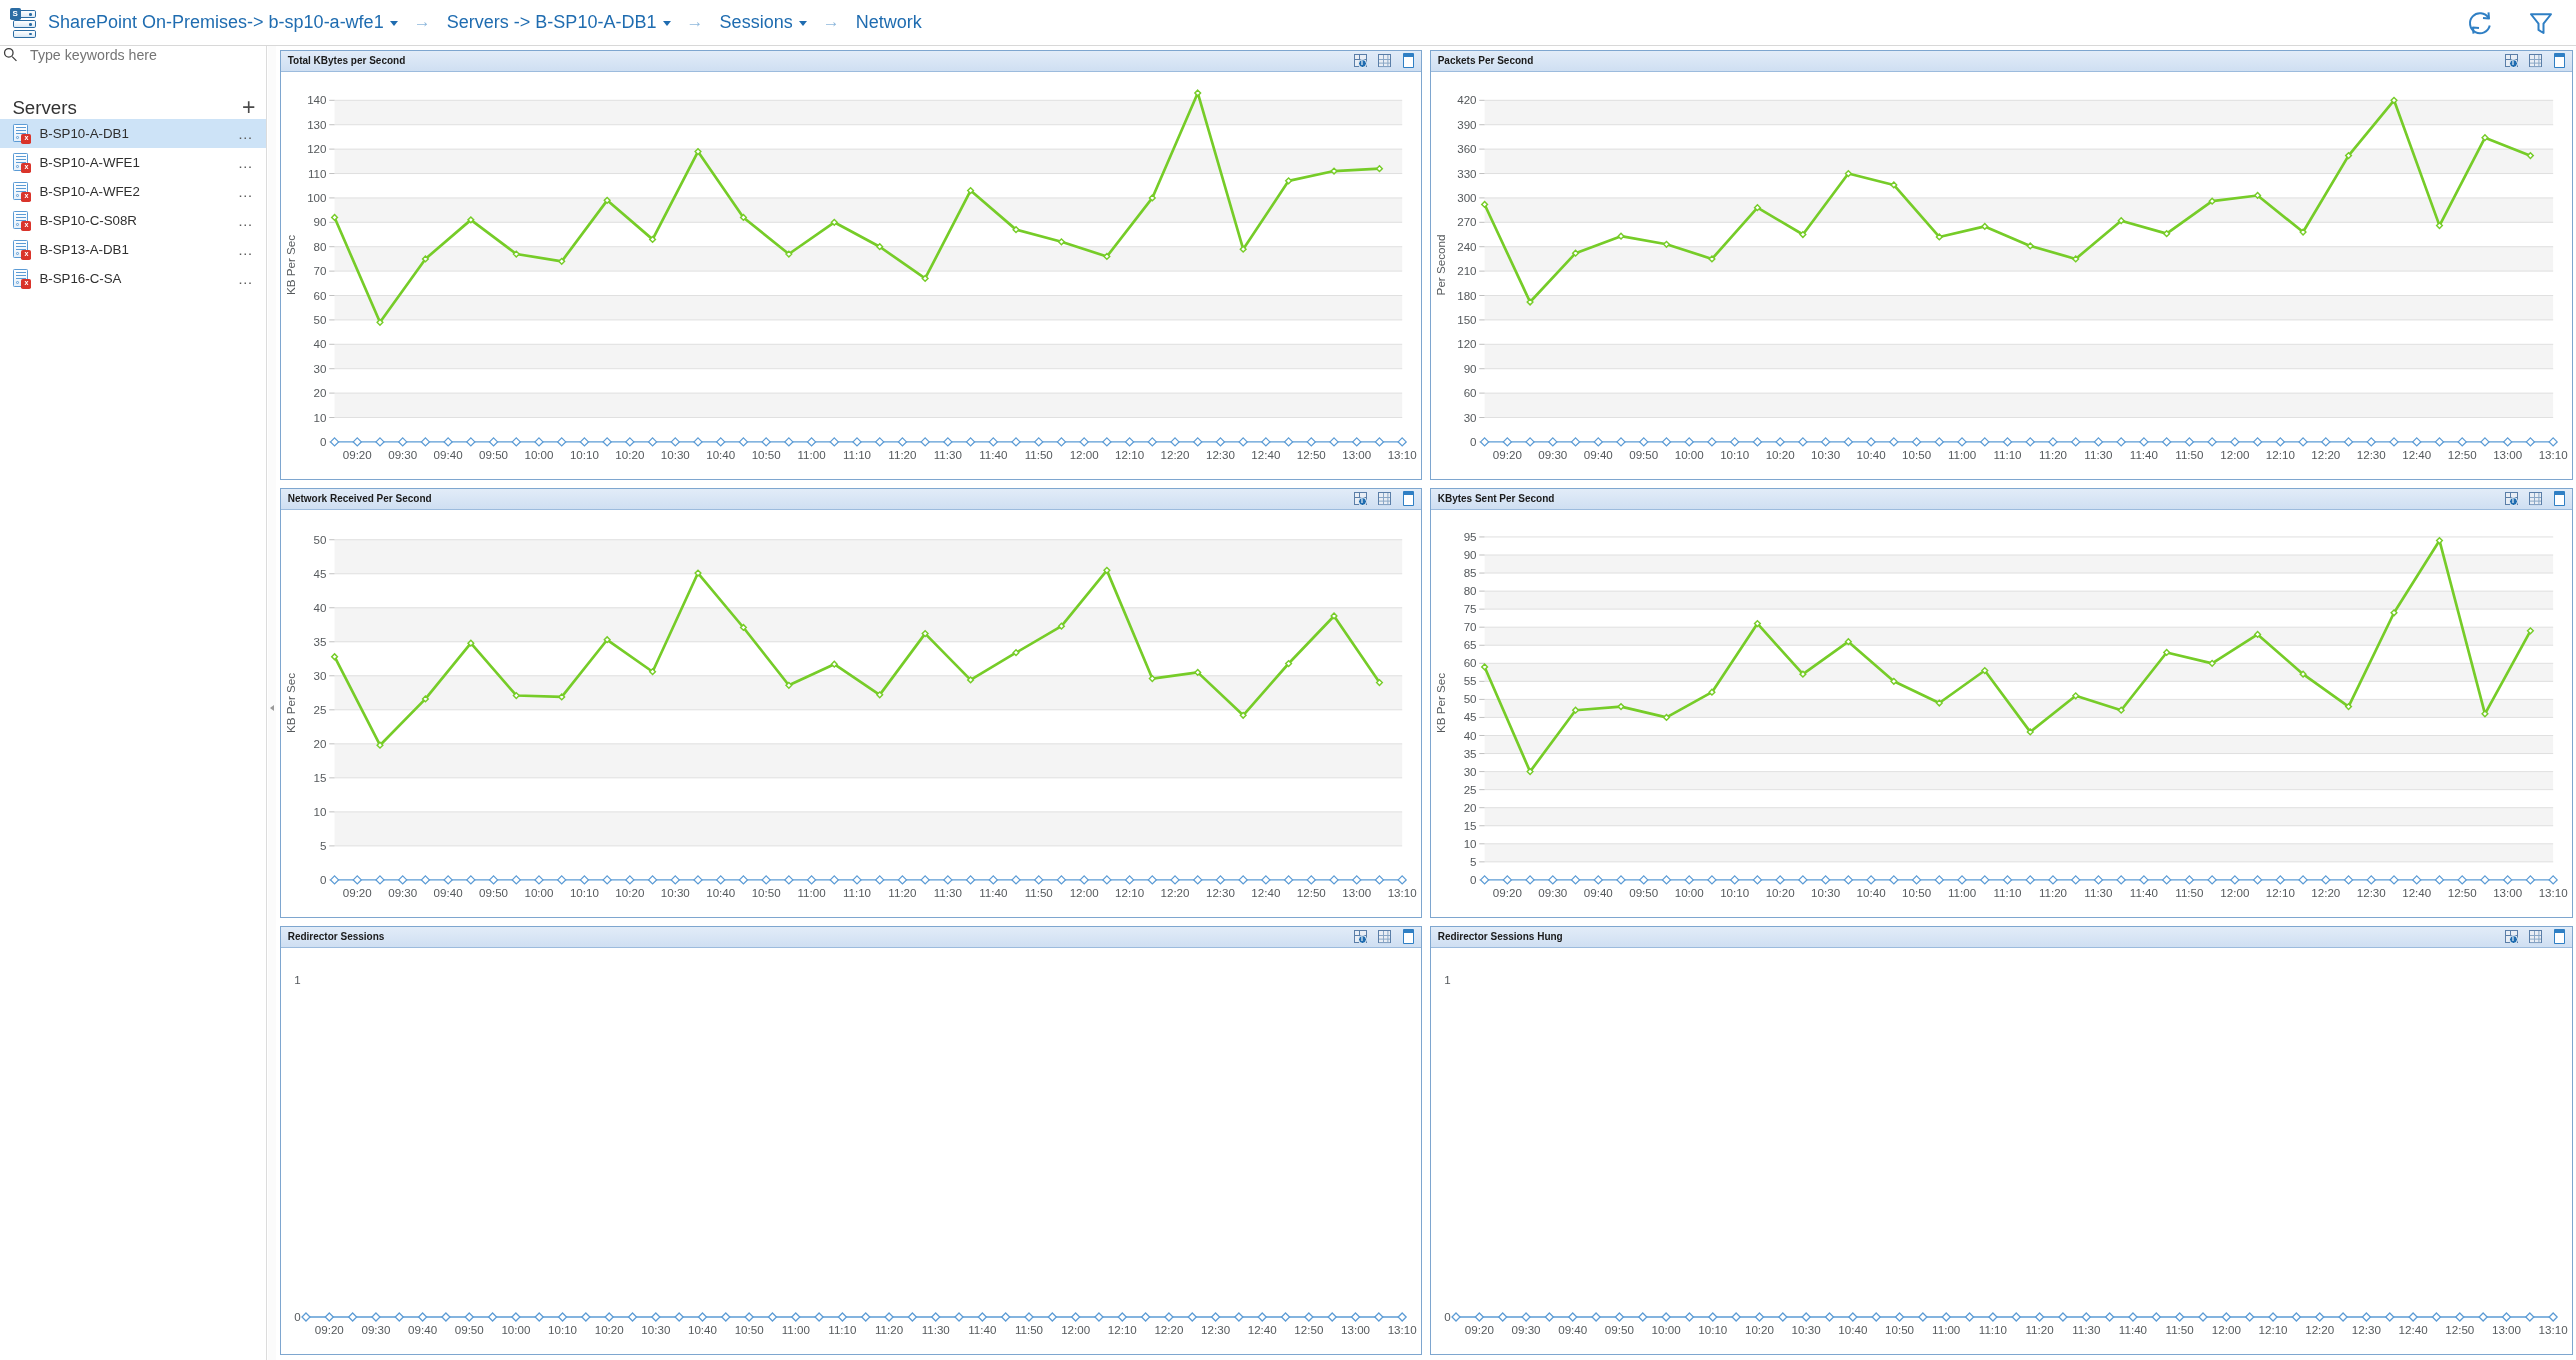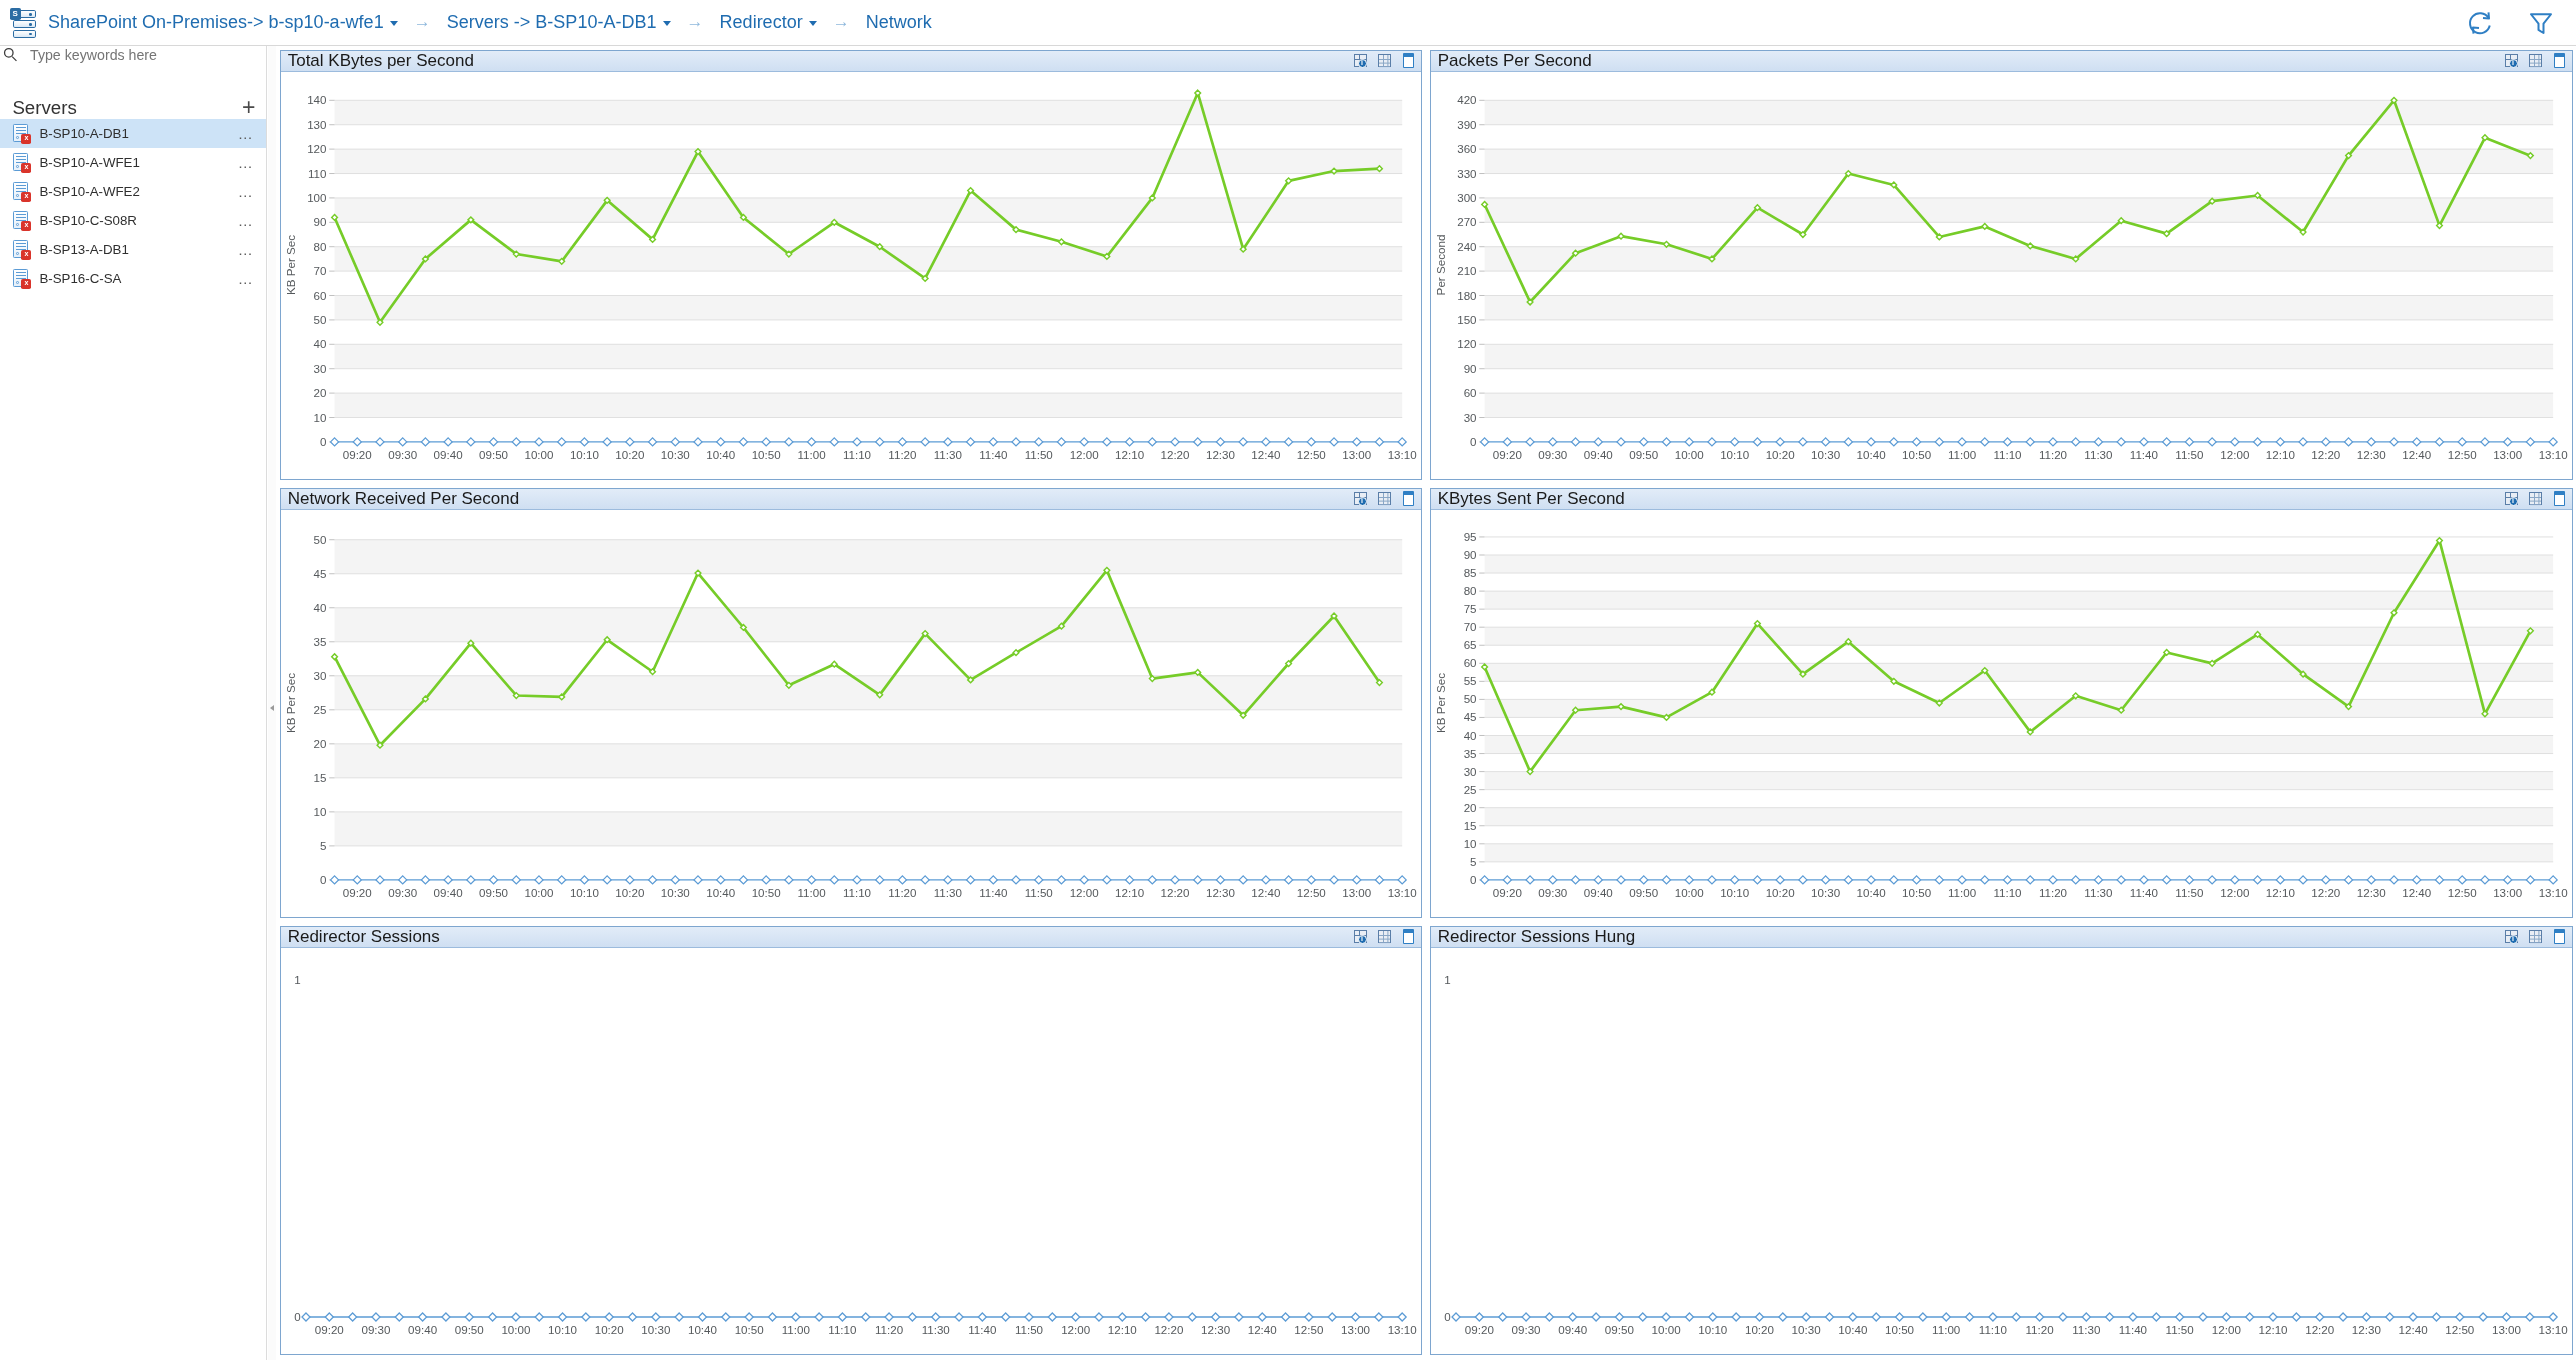--- a/index.html
+++ b/index.html
@@ -163,21 +163,21 @@
     overflow: hidden;
   }
   .panel-head {
     height: 21.3px; flex: 0 0 auto;
     background: linear-gradient(#e2ecf8,#cfdff2);
     border-bottom: 0.9px solid #9cbbdd;
     display: flex; align-items: center;
     padding: 0 5.3px 0 7.1px;
   }
   .panel-title {
-    font-size: 17px; font-weight: normal; color: #1a1a1a;
+    font-size: 10px; font-weight: bold; color: #1a1a1a;
     white-space: nowrap;
   }
   .panel-tools {
     margin-left: auto; display: flex; align-items: center; gap: 9px;
   }
   .tool { width: 15px; height: 15px; cursor: pointer; position: relative; }
   
   .ic-gridinfo .g {
     position: absolute; inset: 0.9px;
     background: #e9eef5;
@@ -243,21 +243,21 @@
     <div class="srv s3">
         <i></i>
       </div>
     <div class="badge">S</div>
   </div>
   <div id="breadcrumb" style="display:flex;align-items:flex-start;">
       <span class="crumb"><span>SharePoint On-Premises-&gt; b-sp10-a-wfe1</span><span class="crumb-caret"></span></span>
       <span class="crumb-arrow">→</span>
       <span class="crumb"><span>Servers -&gt; B-SP10-A-DB1</span><span class="crumb-caret"></span></span>
       <span class="crumb-arrow">→</span>
-      <span class="crumb"><span>Redirector</span><span class="crumb-caret"></span></span>
+      <span class="crumb"><span>Sessions</span><span class="crumb-caret"></span></span>
       <span class="crumb-arrow">→</span>
       <span class="crumb"><span>Network</span></span>
     </div>
   <div id="topbar-actions">
     <span class="tb-icon">
       <svg viewBox="0 0 24 24" width="30" height="30" fill="none" stroke="#2f7fc4" stroke-width="1.6">
         <path d="M18 8 A8 8 0 1 0 19 14"></path>
         <path d="M18 3.5 L18.4 8.4 L13.6 8.0" stroke-linejoin="round"></path>
         <path d="M6 20.5 L5.6 15.6 L10.4 16.0" stroke-linejoin="round"></path>
       </svg>

